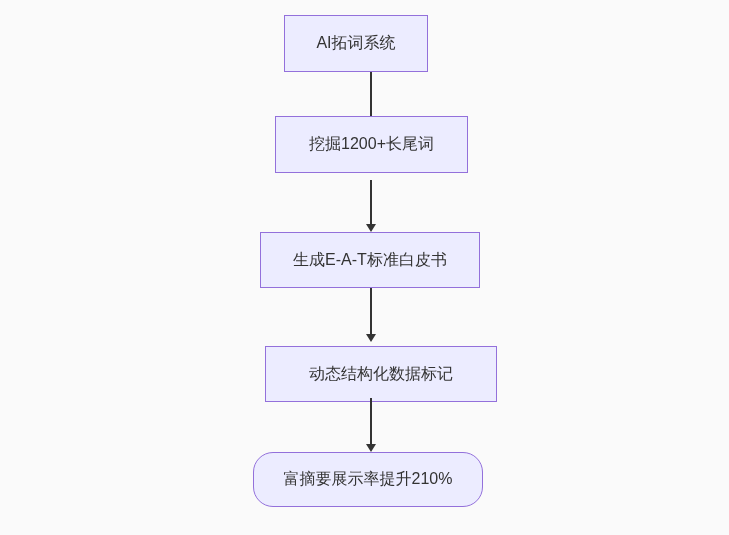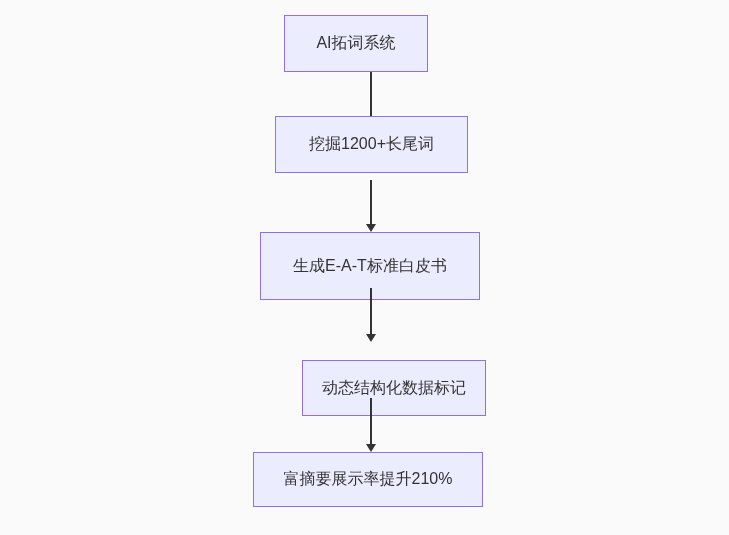--- a/index.html
+++ b/index.html
@@ -46,23 +46,23 @@
     bottom: 0;
     width: 0;
     height: 0;
     border-left: 5px solid transparent;
     border-right: 5px solid transparent;
     border-top: 8px solid #333333;
   }
   
   .n0 { left: 284px; top: 15px;  width: 144px; height: 57px; }
   .n1 { left: 275px; top: 116px; width: 193px; height: 57px; }
-  .n2 { left: 260px; top: 232px; width: 220px; height: 68px; }
-  .n3 { left: 265px; top: 360px; width: 184px; height: 56px; margin-left: 37px; }
-  .n4 { left: 253px; top: 452px; width: 230px; height: 55px; }
+  .n2 { left: 260px; top: 232px; width: 220px; height: 56px; }
+  .n3 { left: 265px; top: 346px; width: 232px; height: 56px; }
+  .n4 { left: 253px; top: 452px; width: 230px; height: 55px; border-radius: 20px; }
   
   .e0 { left: 366px; top: 72px;  height: 53px; }
   .e1 { left: 366px; top: 180px; height: 52px; }
   .e2 { left: 366px; top: 288px; height: 54px; }
   .e3 { left: 366px; top: 398px; height: 54px; }
 </style>
 </head>
 <body>
 
 <div class="canvas">

